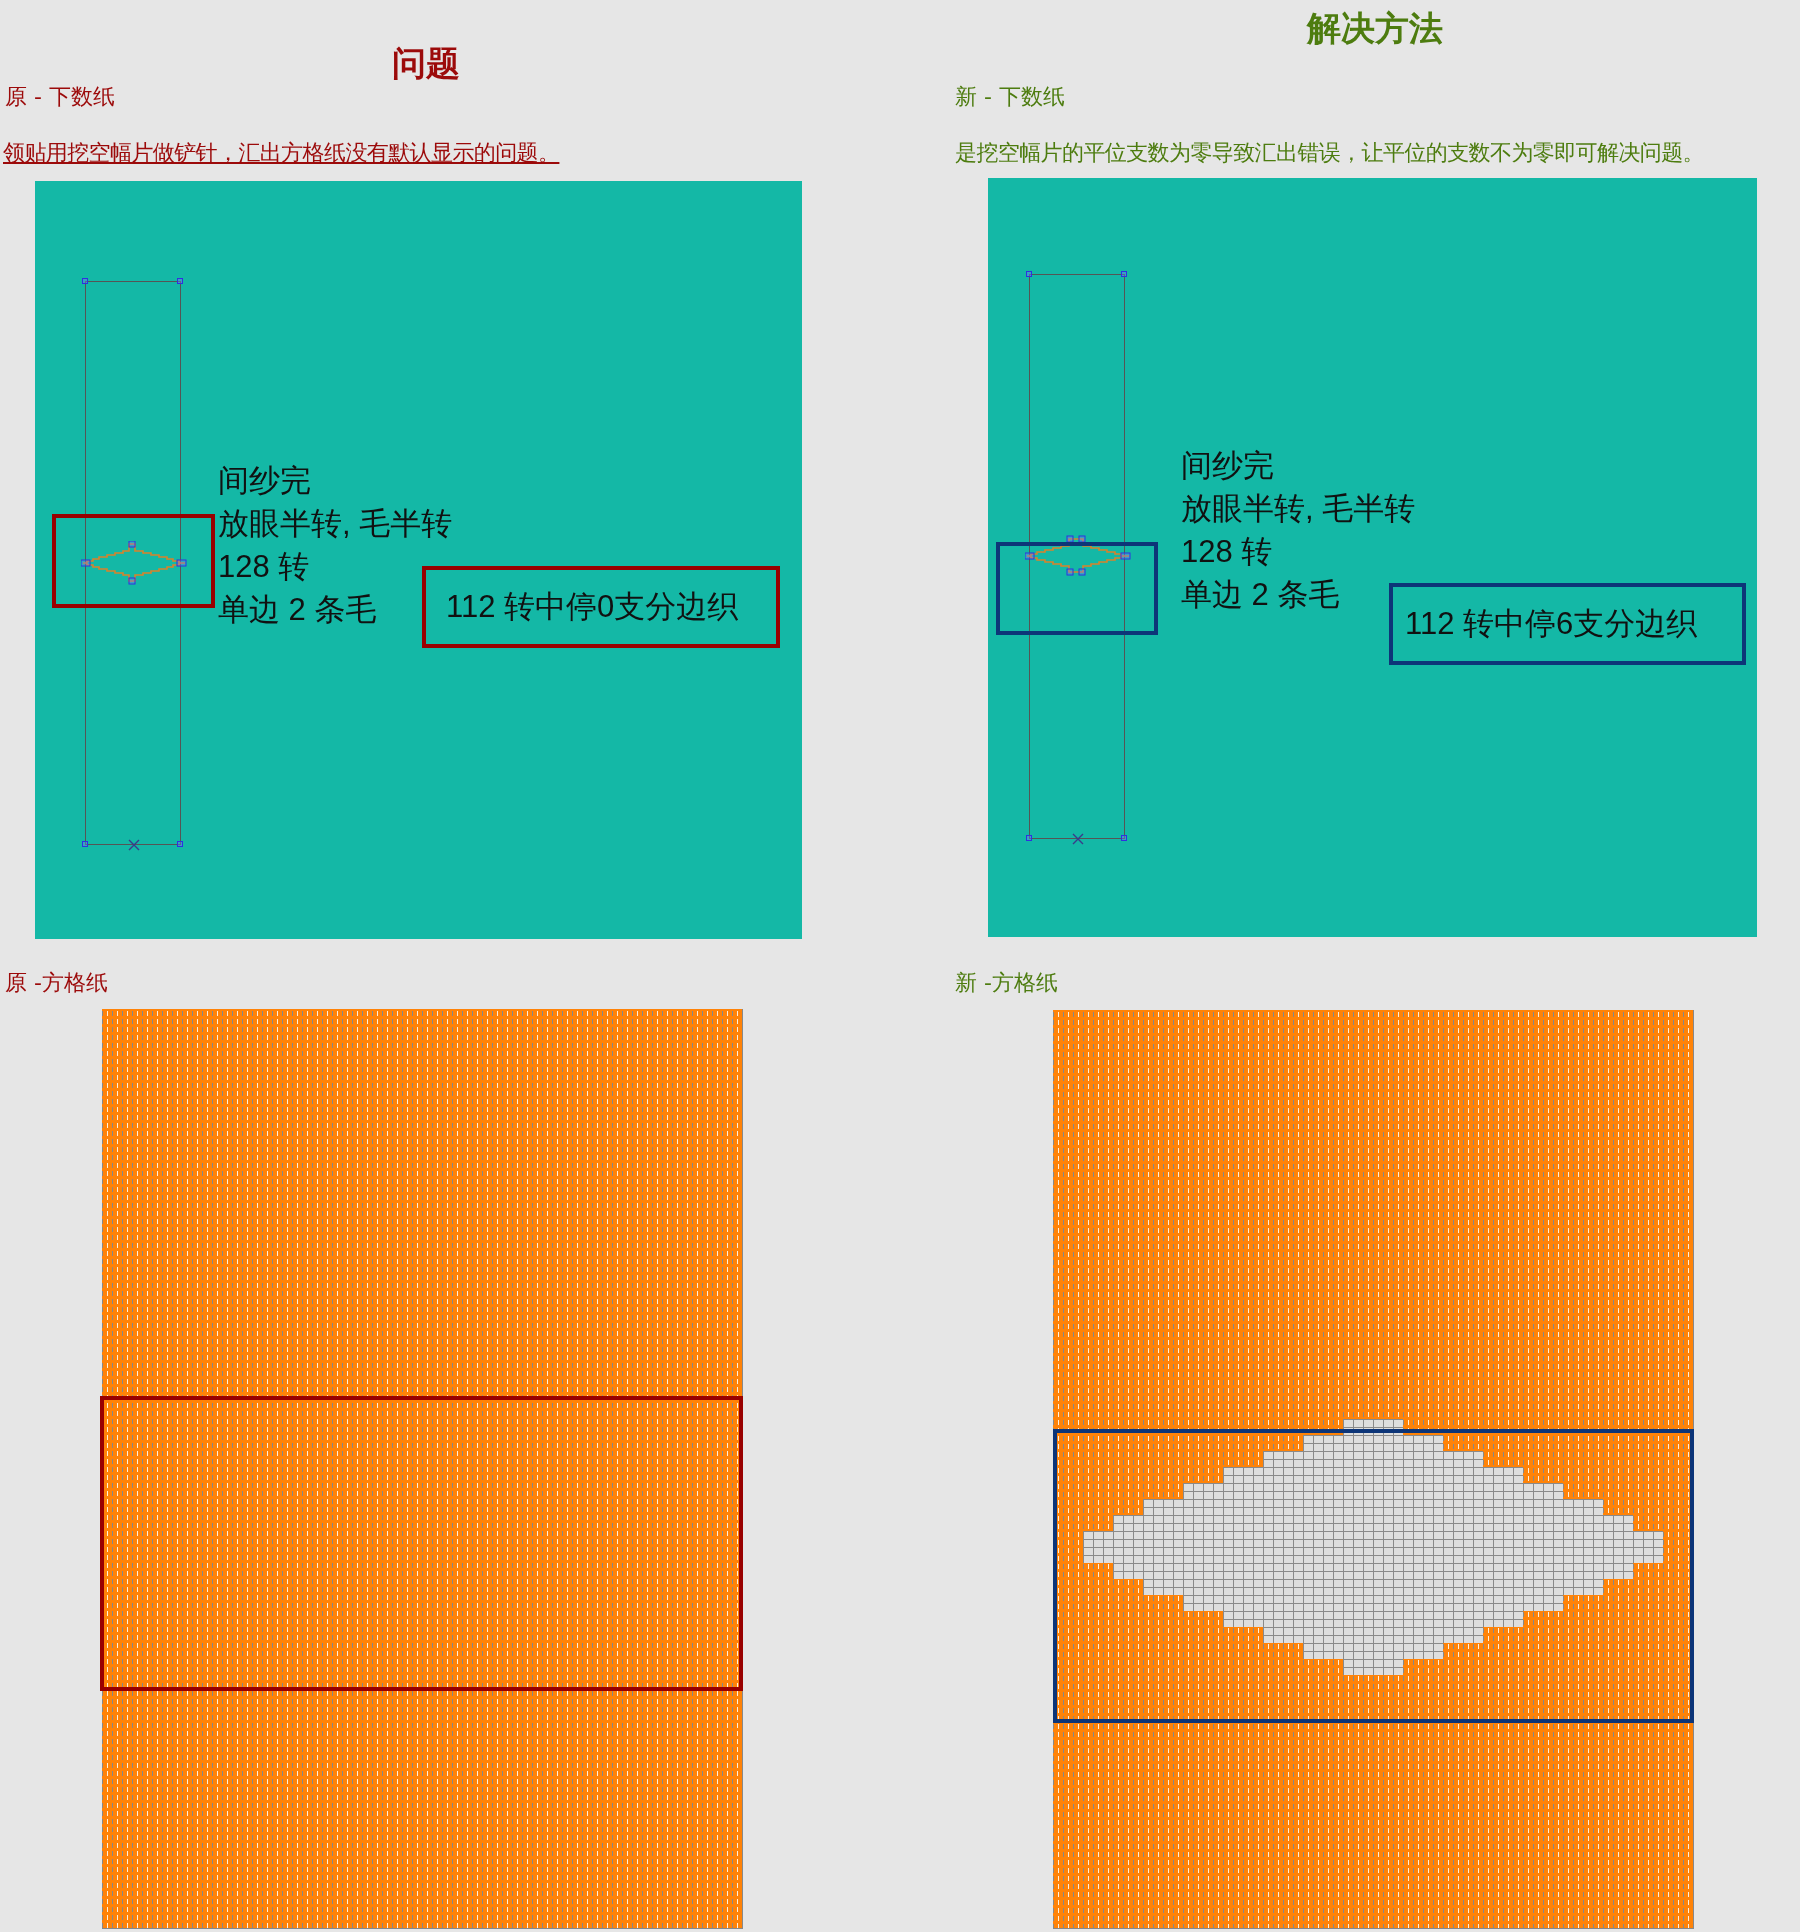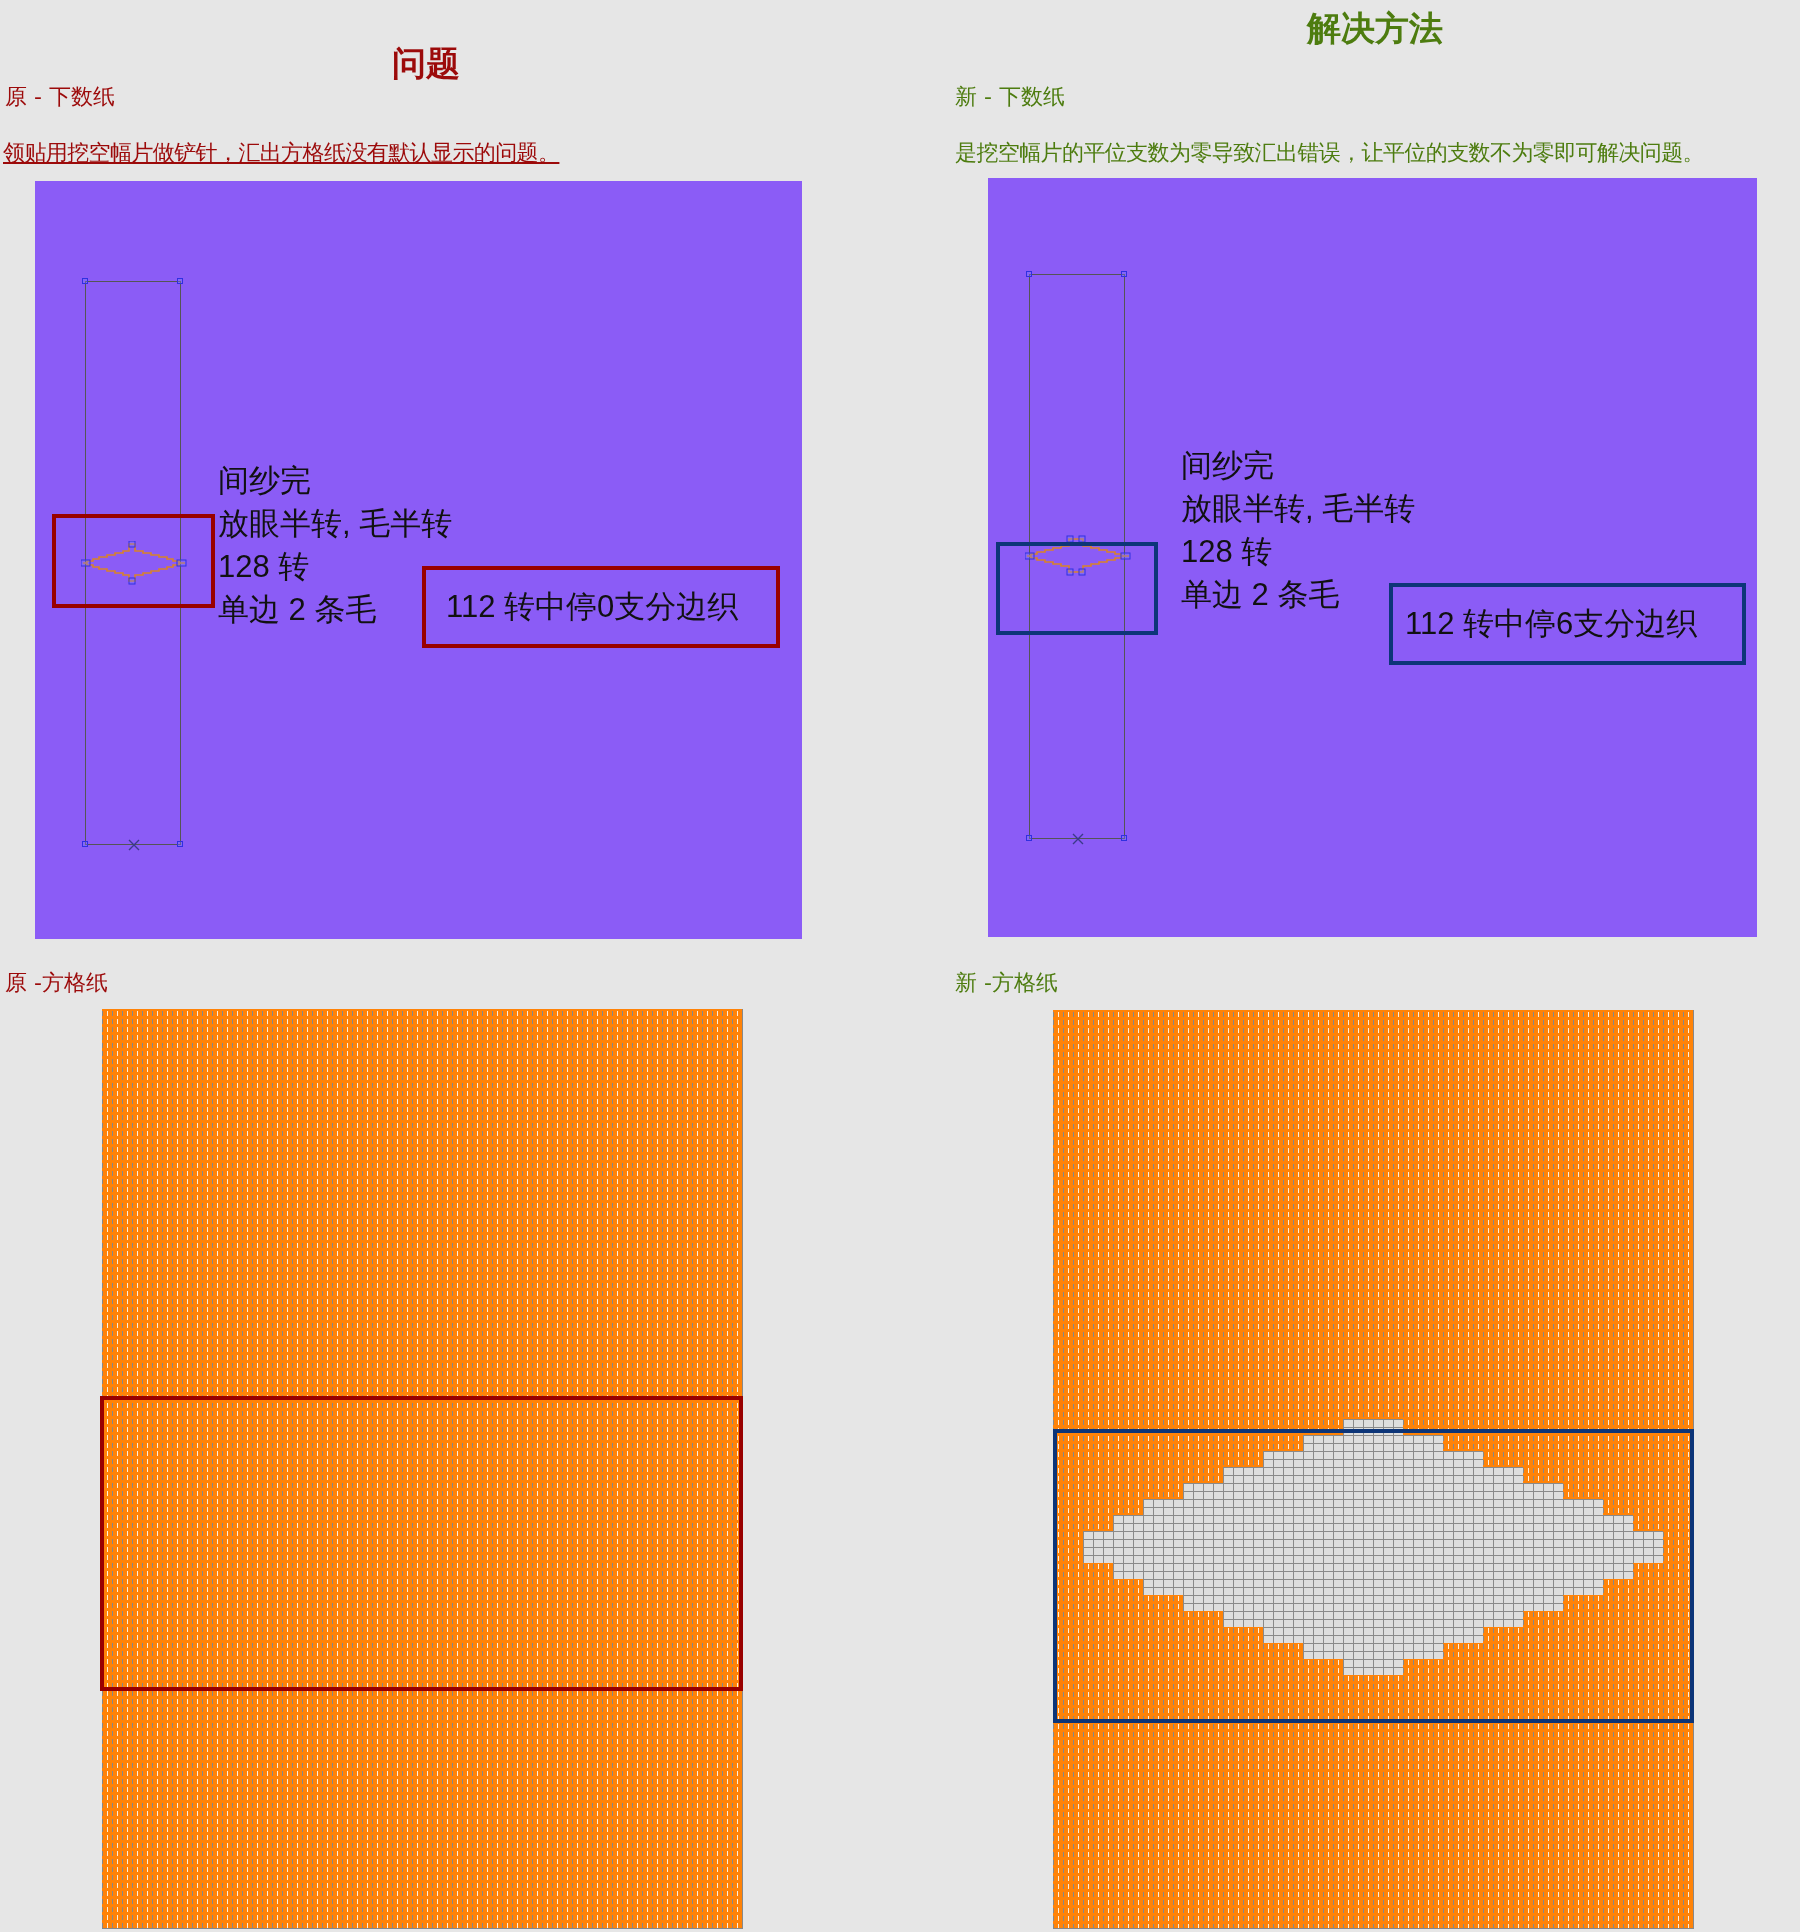--- a/index.html
+++ b/index.html
@@ -10,21 +10,21 @@
   }
   .abs { position: absolute; }
   .title {
     font-size: 34px; font-weight: bold; white-space: nowrap; line-height: 1;
     transform: translateX(-50%);
   }
   .red { color: #9c0a0a; }
   .blue { color: #4d7c0f; }
   .sub { font-size: 22px; line-height: 1; white-space: nowrap; }
   .desc { font-size: 22px; line-height: 1; white-space: nowrap; letter-spacing: -0.6px; }
-  .panel { background: #8b5cf6; }
+  .panel { background: #14b8a6; }
   .rect { border: 1.5px solid #555; box-sizing: border-box; }
   .handle {
     position: absolute; width: 6px; height: 6px; border: 1px solid #3030e0;
     background: rgba(120,120,255,0.35); box-sizing: border-box;
   }
   .note {
     font-family: "Liberation Sans", "DejaVu Sans", sans-serif;
     font-size: 31px; line-height: 43px; color: #111; white-space: nowrap;
   }
   .callout {

